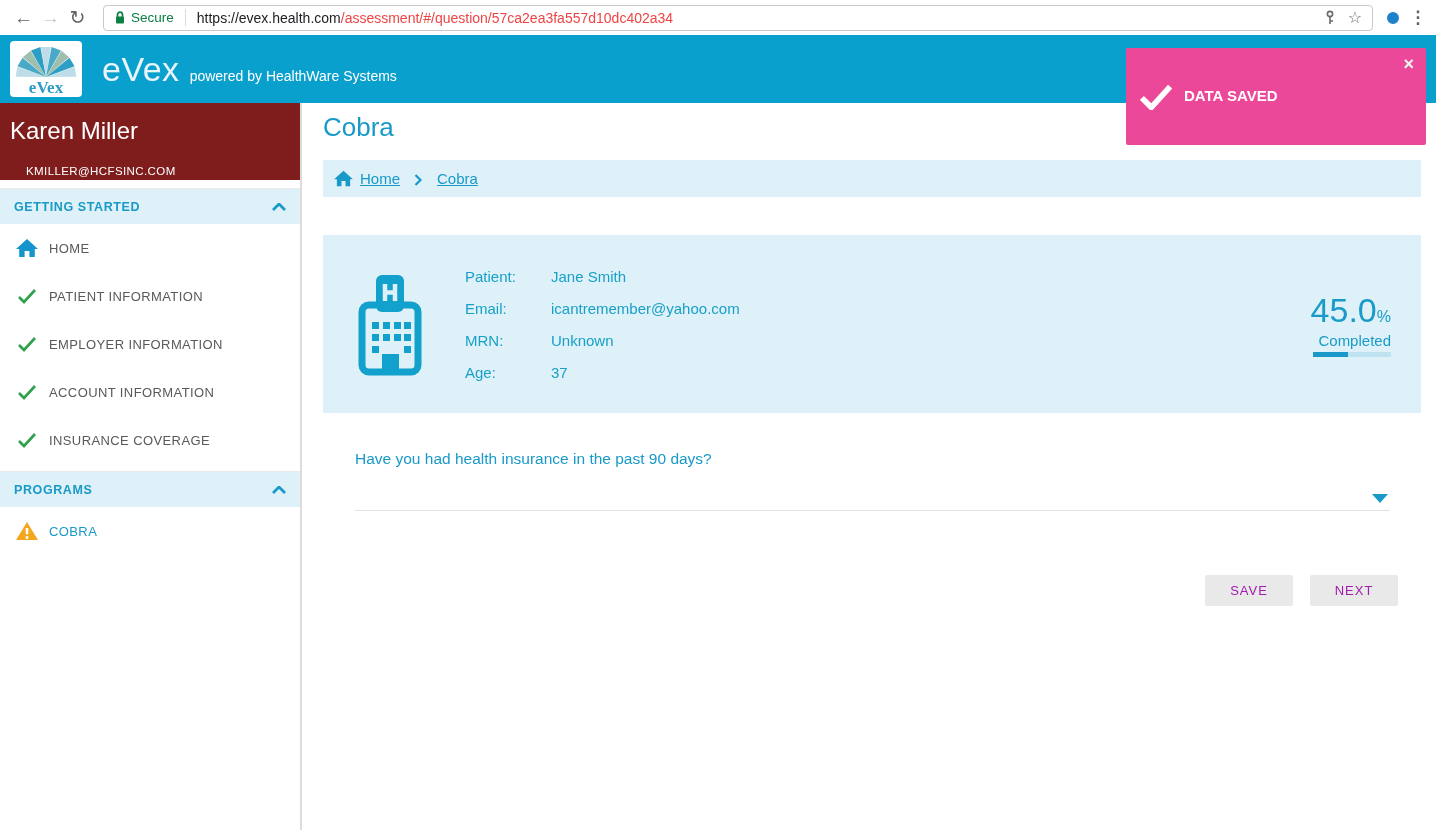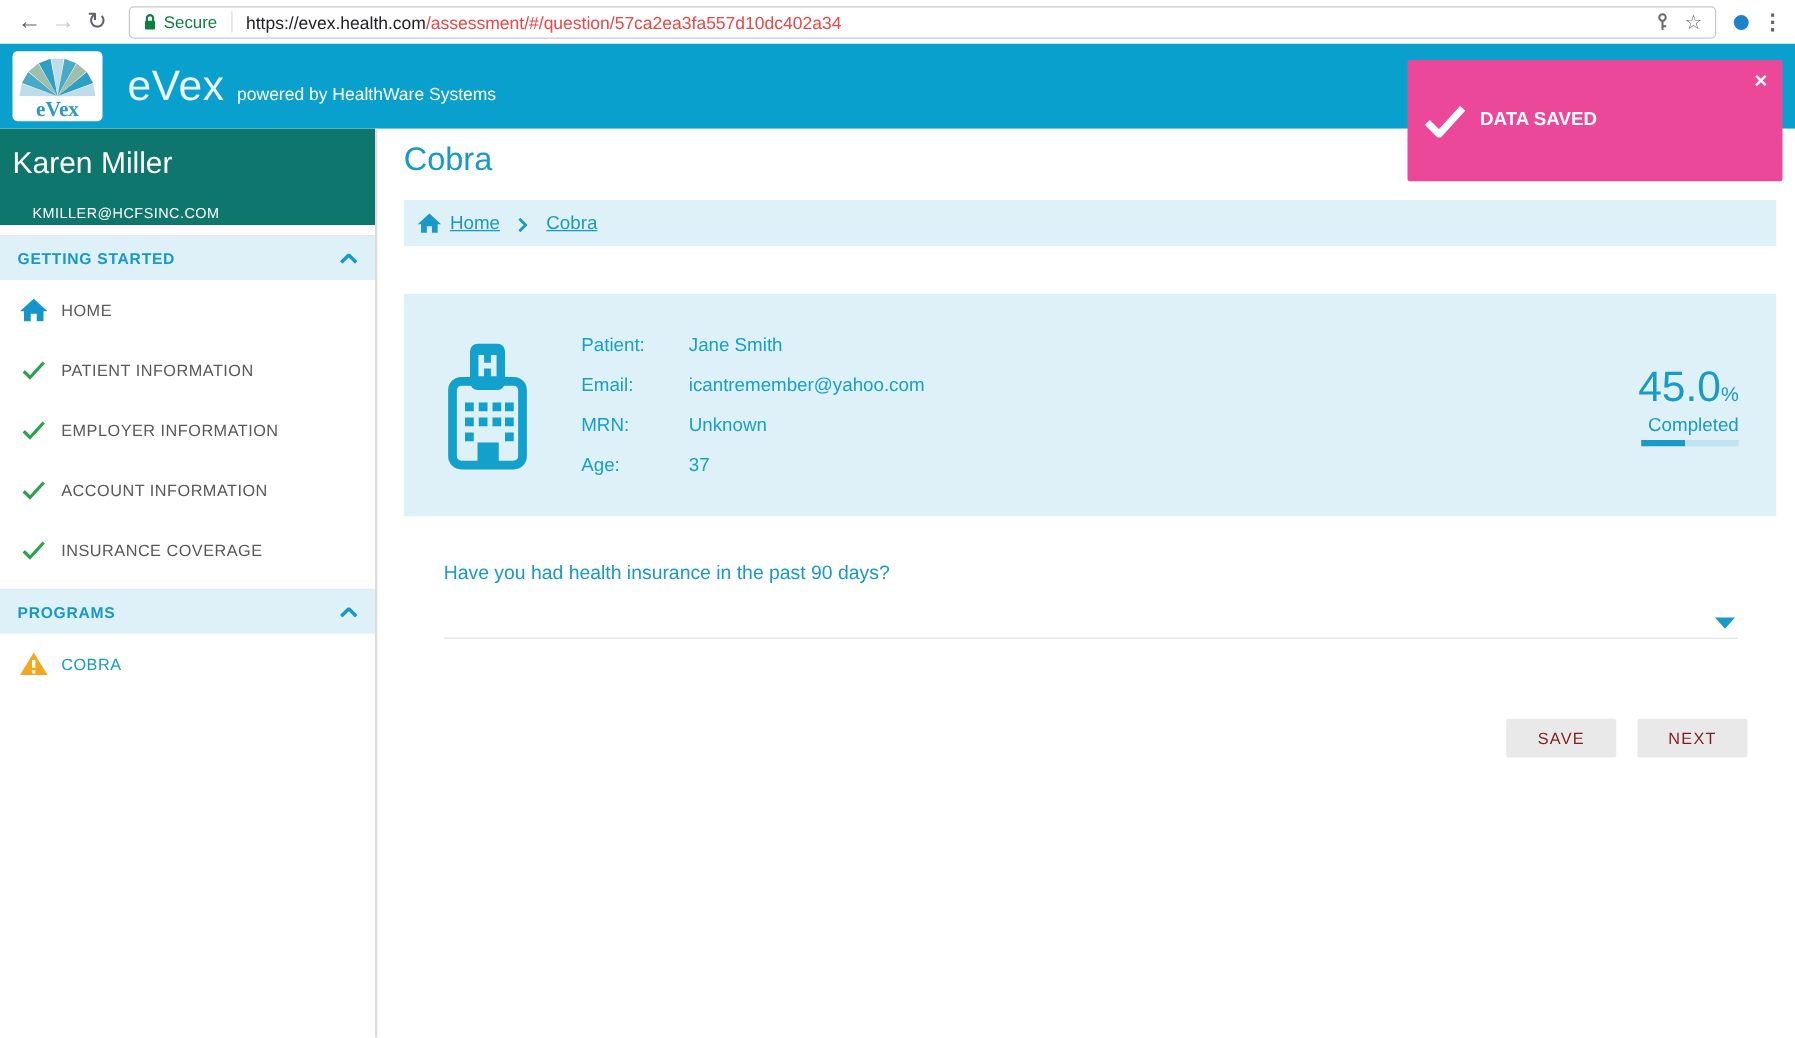--- a/index.html
+++ b/index.html
@@ -63,21 +63,21 @@
   .toast-close {
     position: absolute; top: 7px; right: 12px; font-size: 18px; font-weight: bold;
     color: #e9f9ef; cursor: pointer; line-height: 1;
   }
 
   
   .sidebar {
     position: absolute; top: 103px; left: 0; width: 302px; height: 727px;
     background: #fff; border-right: 2px solid #dcdcdc;
   }
-  .user-block { height: 77px; background: #0f766e; color: #fff; padding: 14px 10px 0 10px; }
+  .user-block { height: 77px; background: #7f1d1d; color: #fff; padding: 14px 10px 0 10px; }
   .user-name { font-size: 24px; }
   .user-email { font-size: 11.5px; letter-spacing: .4px; margin-top: 20px; padding-left: 16px; }
   .section-head {
     height: 36px; background: #def1f8; border-top: 1px solid #e9e9e9;
     display: flex; align-items: center; padding: 0 14px;
     color: #1899c8; font-weight: bold; font-size: 12.5px; letter-spacing: .6px;
     cursor: pointer;
   }
   .gap8 { height: 8px; background: #fff; }
   .gap7 { height: 7px; background: #fff; }
@@ -120,21 +120,21 @@
     border-bottom: 1px solid #e2e2e2; cursor: pointer;
   }
   .caret {
     position: absolute; right: 2px; bottom: 7px; width: 0; height: 0;
     border-left: 8px solid transparent; border-right: 8px solid transparent;
     border-top: 9px solid #1899c8;
   }
 
   .actions { position: absolute; top: 472px; right: 38px; display: flex; gap: 17px; }
   .btn {
-    width: 88px; height: 31px; background: #e9e9e9; color: #7f1d1d;
+    width: 88px; height: 31px; background: #e9e9e9; color: #a21caf;
     font-size: 13px; letter-spacing: 1px; border: none; border-radius: 2px;
     font-family: "Liberation Sans", sans-serif; cursor: default;
   }
 </style>
 </head>
 <body>
 
 <div class="browser-bar">
   <div class="nav-ico">←</div>
   <div class="nav-ico disabled">→</div>

